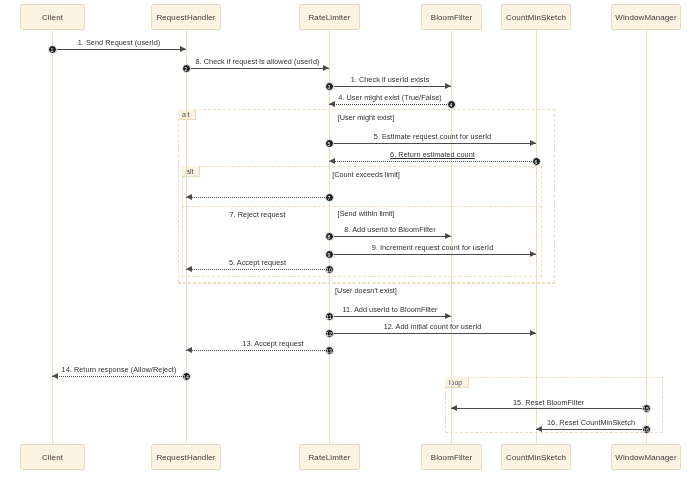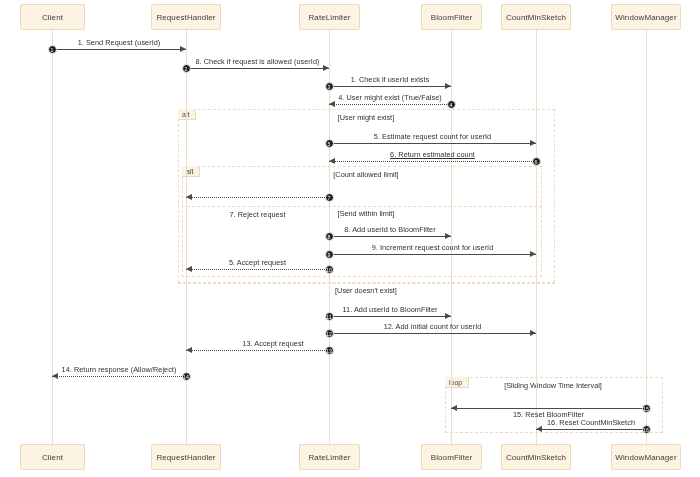--- a/index.html
+++ b/index.html
@@ -114,25 +114,24 @@
 
 <div id="diagram">
     <div class="frame" style="left: 178px; top: 109px; width: 377px; height: 174px;"></div>
     <div class="frame-tag" style="left: 178px; top: 109px;">alt</div>
     <div class="frame-divider" style="left: 178px; top: 283px; width: 377px;"></div>
     <div class="cond-label" style="left: 256px; top: 113px; width: 220px;">[User might exist]</div>
     <div class="cond-label" style="left: 256px; top: 286px; width: 220px;">[User doesn't exist]</div>
     <div class="frame" style="left: 182px; top: 166px; width: 360px; height: 111px;"></div>
     <div class="frame-tag" style="left: 182px; top: 166px;">alt</div>
     <div class="frame-divider" style="left: 182px; top: 206px; width: 360px;"></div>
-    <div class="cond-label" style="left: 256px; top: 170px; width: 220px;">[Count allowed limit]</div>
+    <div class="cond-label" style="left: 256px; top: 170px; width: 220px;">[Count exceeds limit]</div>
     <div class="cond-label" style="left: 256px; top: 209px; width: 220px;">[Send within limit]</div>
     <div class="frame" style="left: 445px; top: 377px; width: 218px; height: 56px;"></div>
     <div class="frame-tag" style="left: 445px; top: 377px;">loop</div>
-    <div class="cond-label" style="left: 443px; top: 381px; width: 220px;">[Sliding Window Time Interval]</div>
     <div class="lifeline" style="left: 52px; top: 30px; height: 414px;"></div>
     <div class="lifeline" style="left: 186px; top: 30px; height: 414px;"></div>
     <div class="lifeline" style="left: 329px; top: 30px; height: 414px;"></div>
     <div class="lifeline" style="left: 451px; top: 30px; height: 414px;"></div>
     <div class="lifeline" style="left: 536px; top: 30px; height: 414px;"></div>
     <div class="lifeline" style="left: 646px; top: 30px; height: 414px;"></div>
     <div class="participant-box" style="left: 20px; top: 4px; width: 65px; height: 26px;">
       <span>Client</span>
     </div>
     <div class="participant-box" style="left: 20px; top: 444px; width: 65px; height: 26px;">
@@ -219,19 +218,19 @@
     <div class="msg-line dashed" style="left: 186px; top: 350px; width: 143px;"></div>
     <div class="arrow-head left" style="left: 186px; top: 347px;"></div>
     <div class="msg-label" style="left: 143px; top: 339px; width: 260px;">13. Accept request</div>
     <div class="seq-marker" style="left: 324.5px; top: 345.5px;">13</div>
     <div class="msg-line dashed" style="left: 52px; top: 376px; width: 134px;"></div>
     <div class="arrow-head left" style="left: 52px; top: 373px;"></div>
     <div class="msg-label" style="left: -11px; top: 365px; width: 260px;">14. Return response (Allow/Reject)</div>
     <div class="seq-marker" style="left: 181.5px; top: 371.5px;">14</div>
     <div class="msg-line" style="left: 451px; top: 408px; width: 195px;"></div>
     <div class="arrow-head left" style="left: 451px; top: 405px;"></div>
-    <div class="msg-label" style="left: 418.5px; top: 410px; width: 260px;">15. Reset BloomFilter</div>
+    <div class="msg-label" style="left: 418.5px; top: 398px; width: 260px;">15. Reset BloomFilter</div>
     <div class="seq-marker" style="left: 641.5px; top: 403.5px;">15</div>
     <div class="msg-line" style="left: 536px; top: 429px; width: 110px;"></div>
     <div class="arrow-head left" style="left: 536px; top: 426px;"></div>
     <div class="msg-label" style="left: 461px; top: 418px; width: 260px;">16. Reset CountMinSketch</div>
     <div class="seq-marker" style="left: 641.5px; top: 424.5px;">16</div>
   </div>
 
 </body></html>

